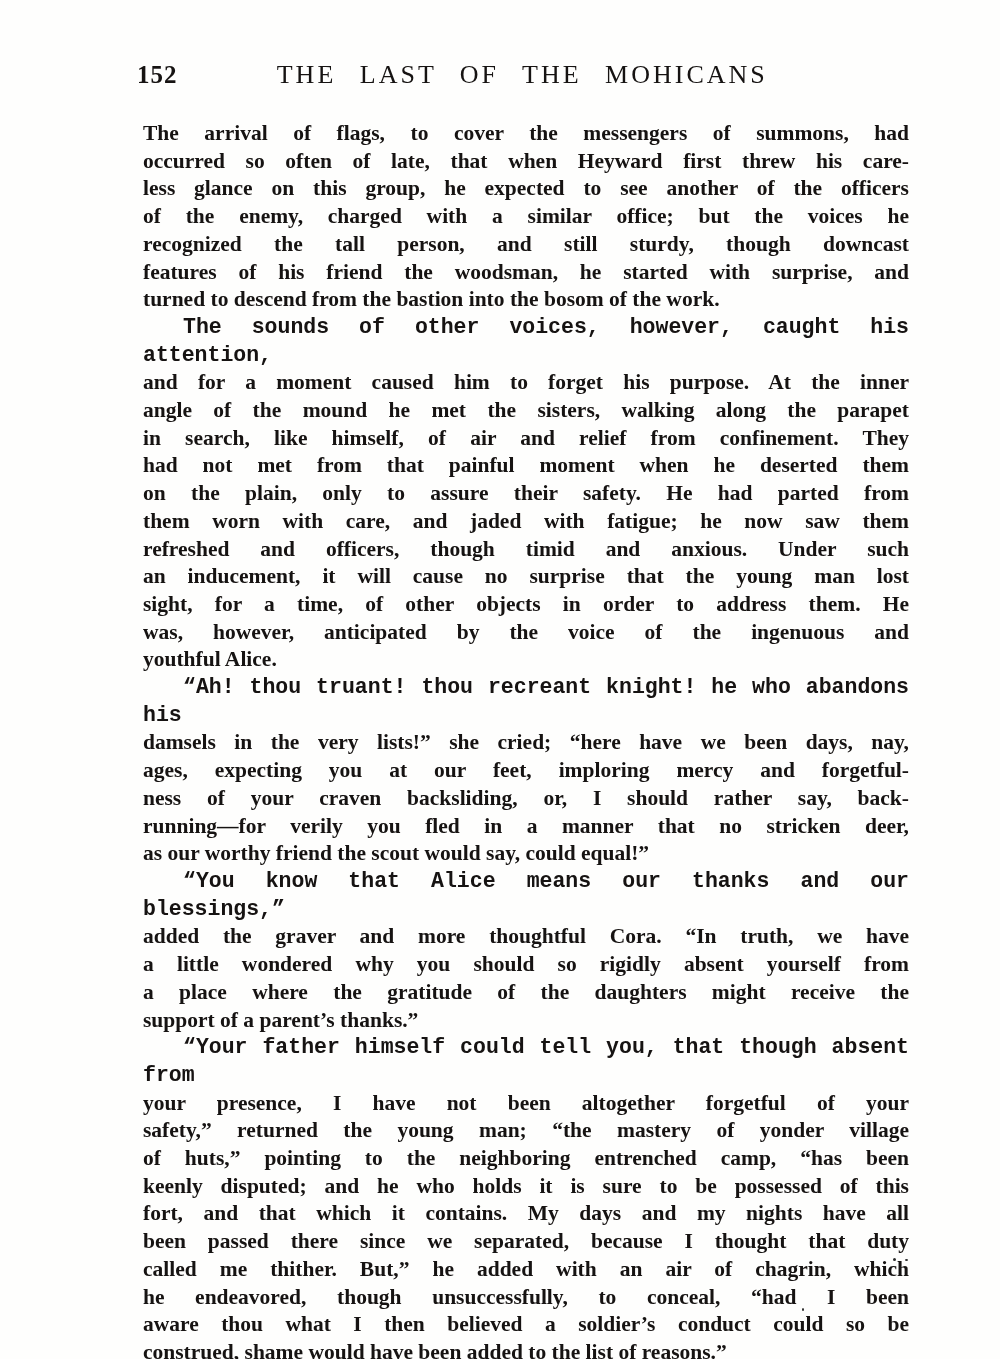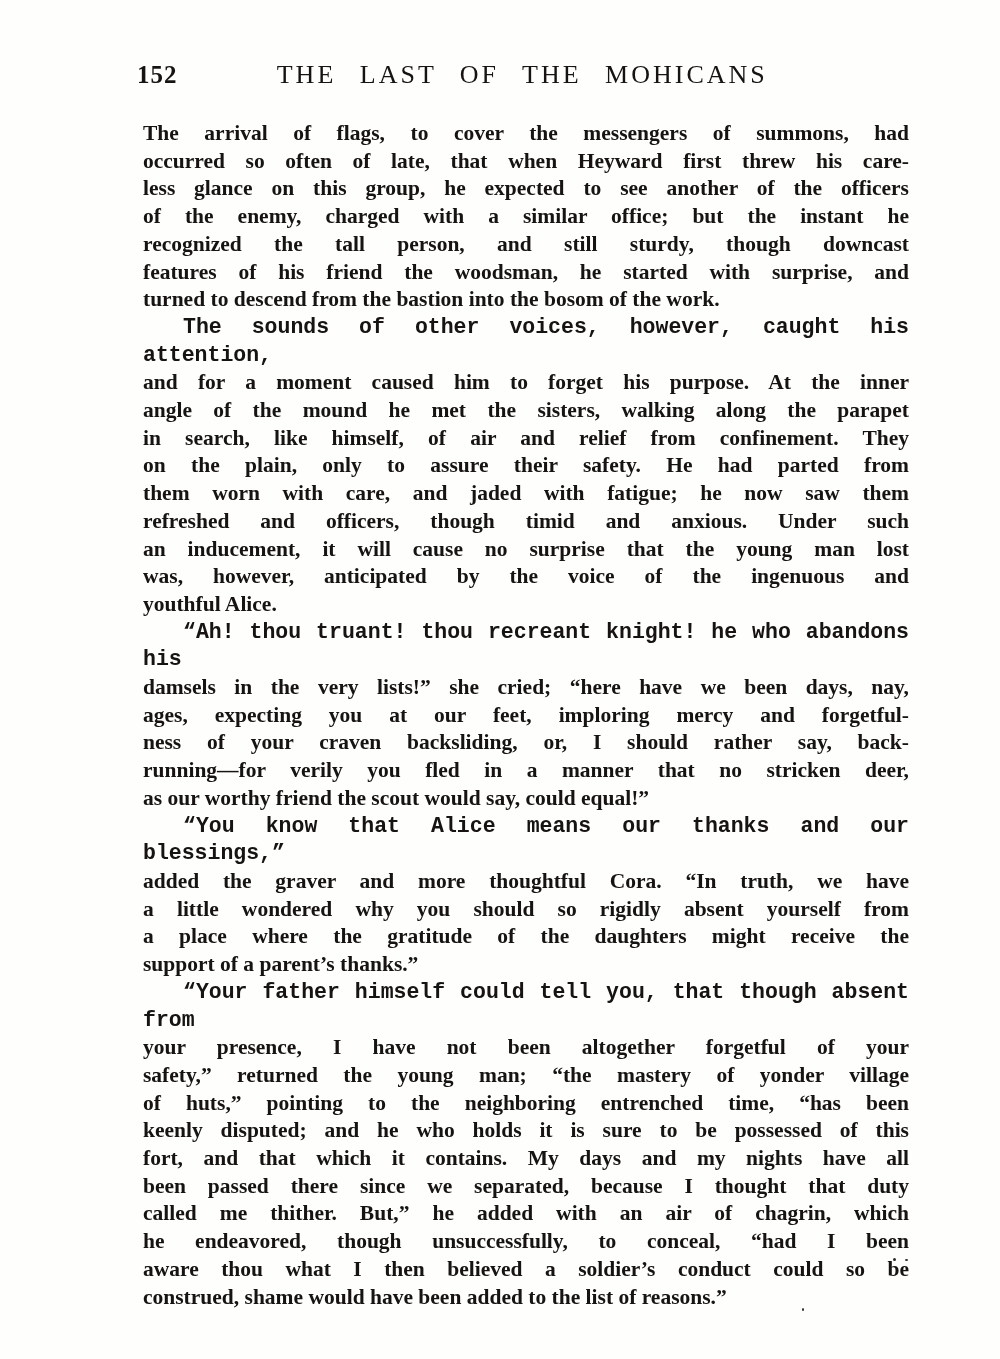--- a/index.html
+++ b/index.html
@@ -80,34 +80,36 @@
   <div class="header">
     <span class="page-number">152</span>
     <span class="running-title">THE LAST OF THE MOHICANS</span>
   </div>
 
   <div class="text-block">
       <div class="para">
         <div class="line first">The arrival of flags, to cover the messengers of summons, had</div>
         <div class="line">occurred so often of late, that when Heyward first threw his care-</div>
         <div class="line">less glance on this group, he expected to see another of the officers</div>
-        <div class="line">of the enemy, charged with a similar office; but the instant he</div>
+        <div class="line">of the enemy, charged with a similar office; but the voices he</div>
         <div class="line">recognized the tall person, and still sturdy, though downcast</div>
         <div class="line">features of his friend the woodsman, he started with surprise, and</div>
         <div class="line last">turned to descend from the bastion into the bosom of the work.</div>
       </div>
       <div class="para indent">
         <div class="line first">The sounds of other voices, however, caught his attention,</div>
         <div class="line">and for a moment caused him to forget his purpose.  At the inner</div>
         <div class="line">angle of the mound he met the sisters, walking along the parapet</div>
         <div class="line">in search, like himself, of air and relief from confinement.  They</div>
+        <div class="line">had not met from that painful moment when he deserted them</div>
         <div class="line">on the plain, only to assure their safety.  He had parted from</div>
         <div class="line">them worn with care, and jaded with fatigue; he now saw them</div>
         <div class="line">refreshed and officers, though timid and anxious.  Under such</div>
         <div class="line">an inducement, it will cause no surprise that the young man lost</div>
+        <div class="line">sight, for a time, of other objects in order to address them.  He</div>
         <div class="line">was, however, anticipated by the voice of the ingenuous and</div>
         <div class="line last">youthful Alice.</div>
       </div>
       <div class="para indent">
         <div class="line first">“Ah! thou truant! thou recreant knight! he who abandons his</div>
         <div class="line">damsels in the very lists!” she cried; “here have we been days, nay,</div>
         <div class="line">ages, expecting you at our feet, imploring mercy and forgetful-</div>
         <div class="line">ness of your craven backsliding, or, I should rather say, back-</div>
         <div class="line">running—for verily you fled in a manner that no stricken deer,</div>
         <div class="line last">as our worthy friend the scout would say, could equal!”</div>
@@ -116,21 +118,21 @@
         <div class="line first">“You know that Alice means our thanks and our blessings,”</div>
         <div class="line">added the graver and more thoughtful Cora.  “In truth, we have</div>
         <div class="line">a little wondered why you should so rigidly absent yourself from</div>
         <div class="line">a place where the gratitude of the daughters might receive the</div>
         <div class="line last">support of a parent’s thanks.”</div>
       </div>
       <div class="para indent">
         <div class="line first">“Your father himself could tell you, that though absent from</div>
         <div class="line">your presence, I have not been altogether forgetful of your</div>
         <div class="line">safety,” returned the young man; “the mastery of yonder village</div>
-        <div class="line">of huts,” pointing to the neighboring entrenched time, “has been</div>
+        <div class="line">of huts,” pointing to the neighboring entrenched camp, “has been</div>
         <div class="line">keenly disputed; and he who holds it is sure to be possessed of this</div>
         <div class="line">fort, and that which it contains.  My days and my nights have all</div>
         <div class="line">been passed there since we separated, because I thought that duty</div>
         <div class="line">called me thither.  But,” he added with an air of chagrin, which</div>
         <div class="line">he endeavored, though unsuccessfully, to conceal, “had I been</div>
         <div class="line">aware thou what I then believed a soldier’s conduct could so be</div>
         <div class="line last">construed, shame would have been added to the list of reasons.”</div>
       </div>
     </div>
 

